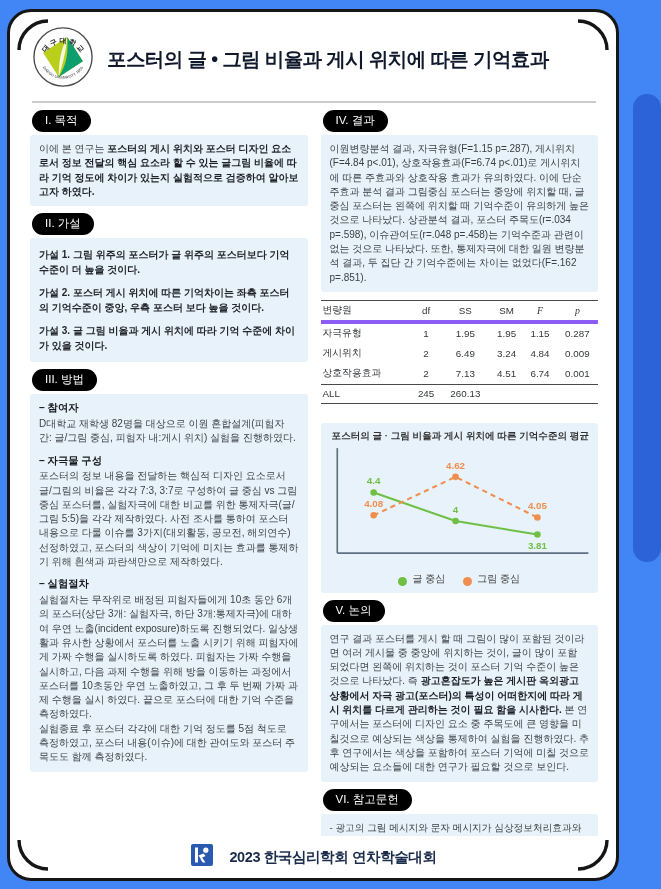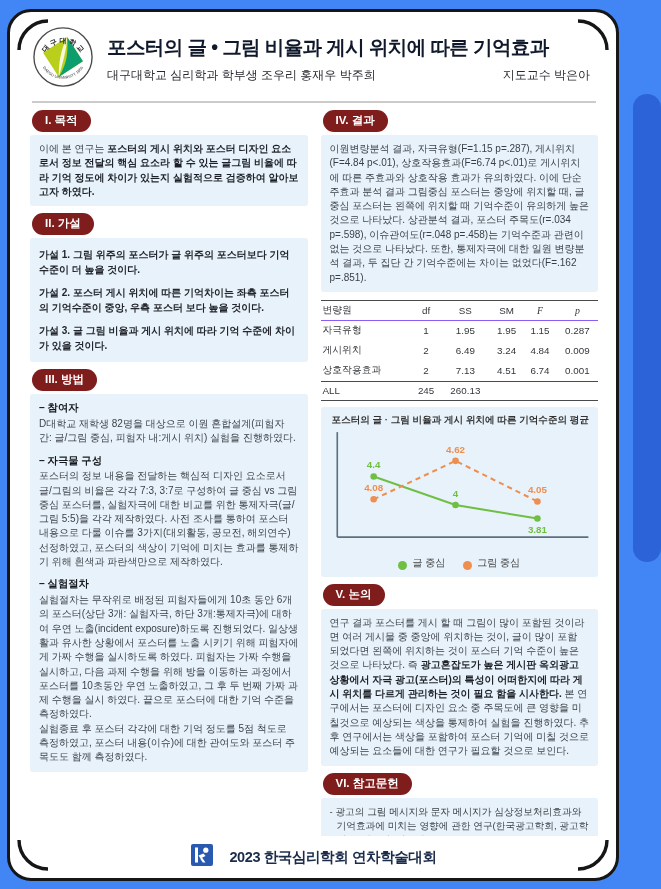--- a/index.html
+++ b/index.html
@@ -28,45 +28,45 @@
   .header { display:flex; align-items:center; gap:13px; padding:4px 4px 0; }
   .seal { flex:0 0 auto; }
   .head-text { flex:1; min-width:0; }
   .title { font-size:19.5px; font-weight:bold; color:#10182b; letter-spacing:-0.6px; }
   .byline { display:flex; justify-content:space-between; font-size:12px; color:#26292e; margin-top:6px; padding-right:6px; }
   .divider { height:2px; background:#cbcbcb; margin:9px 4px 4px; }
   
   .cols { display:flex; gap:13px; flex:1; overflow:hidden; padding:0 2px; }
   .col { flex:1; min-width:0; }
   .pill {
-    display:inline-block; background:#7f1d1d; color:#fff; font-weight:bold;
+    display:inline-block; background:#000000; color:#fff; font-weight:normal;
     font-size:11.5px; padding:3px 13px 4px; border-radius:13px; margin:7px 0 3px 2px;
   }
   .pill.first { margin-top:3px; }
   .box {
     background:#e8f2fa; border-radius:3px; padding:7px 9px;
     font-size:10px; line-height:1.43; color:#3a3f45;
   }
   .box p { margin:0 0 9px; }
   .box p:last-child { margin-bottom:0; }
   .b { font-weight:bold; color:#1d2127; }
   .hyp-item { font-weight:bold; color:#23272d; margin:3px 0 9px; line-height:1.45; }
   .hyp-item:last-child { margin-bottom:2px; }
   .sub-title { font-weight:bold; color:#15181d; font-size:10.3px; margin:8px 0 1px; }
   .sub-title.first { margin-top:0; }
   
   .anova { width:100%; border-collapse:collapse; font-size:9.8px; color:#33363a; margin:8px 0 2px; }
-  .anova th { font-weight:normal; border-top:1.7px solid #4a4a4a; border-bottom:1px solid #8b5cf6; padding:3px 2px; text-align:center; }
+  .anova th { font-weight:normal; border-top:1.7px solid #4a4a4a; border-bottom:4px solid #8b5cf6; padding:3px 2px; text-align:center; }
   .anova th:first-child { text-align:left; }
   .anova th.ital { font-style:italic; font-family:"Liberation Serif", serif; }
   .anova td { padding:3.5px 2px; text-align:center; }
   .anova td:first-child { text-align:left; }
   .anova tr.total td { border-top:1.7px solid #4a4a4a; border-bottom:1.2px solid #4a4a4a; }
   
-  .chart-box { background:#e8f2fa; border-radius:3px; padding:5px 7px 3px; margin-top:6px; }
+  .chart-box { background:#e8f2fa; border-radius:3px; padding:5px 7px 3px; margin-top:19px; }
   .chart-title { font-size:9.6px; font-weight:bold; color:#333; text-align:right; padding:2px 2px 1px; }
   #chart-svg { width:100%; display:block; }
   .legend { display:flex; justify-content:center; gap:18px; padding:2px 0 4px; font-size:10px; color:#444; align-items:center; }
   .legend-item { display:flex; align-items:flex-end; }
   .dot { width:9px; height:9px; border-radius:50%; display:inline-block; margin-right:5px; }
   
   .ref-item { font-size:9.7px; line-height:1.45; margin-bottom:4px; padding-left:7px; text-indent:-7px; color:#3a3f45; }
   .ref-item:last-child { margin-bottom:0; }
   
   .footer { display:flex; align-items:center; justify-content:center; gap:16px; padding:8px 0 0; }
@@ -116,24 +116,20 @@
         <text font-size="7.2" font-weight="bold" fill="#222">
           <textPath href="#arcTop" startOffset="50%" text-anchor="middle">대 구 대 학 교</textPath>
         </text>
         <text font-size="4" fill="#333">
           <textPath href="#arcBot" startOffset="50%" text-anchor="middle">DAEGU UNIVERSITY 1956</textPath>
         </text>
       </svg>
     </div>
     <div class="head-text">
       <div class="title">포스터의 글 • 그림 비율과 게시 위치에 따른 기억효과</div>
-      <div class="byline">
-        <span>대구대학교 심리학과 학부생 조우리 홍재우 박주희</span>
-        <span>지도교수 박은아</span>
-      </div>
     </div>
   </div>
 
   <div class="divider"></div>
 
   <div class="cols">
 
     <div class="col">
 
       <div class="pill first">I. 목적</div>

